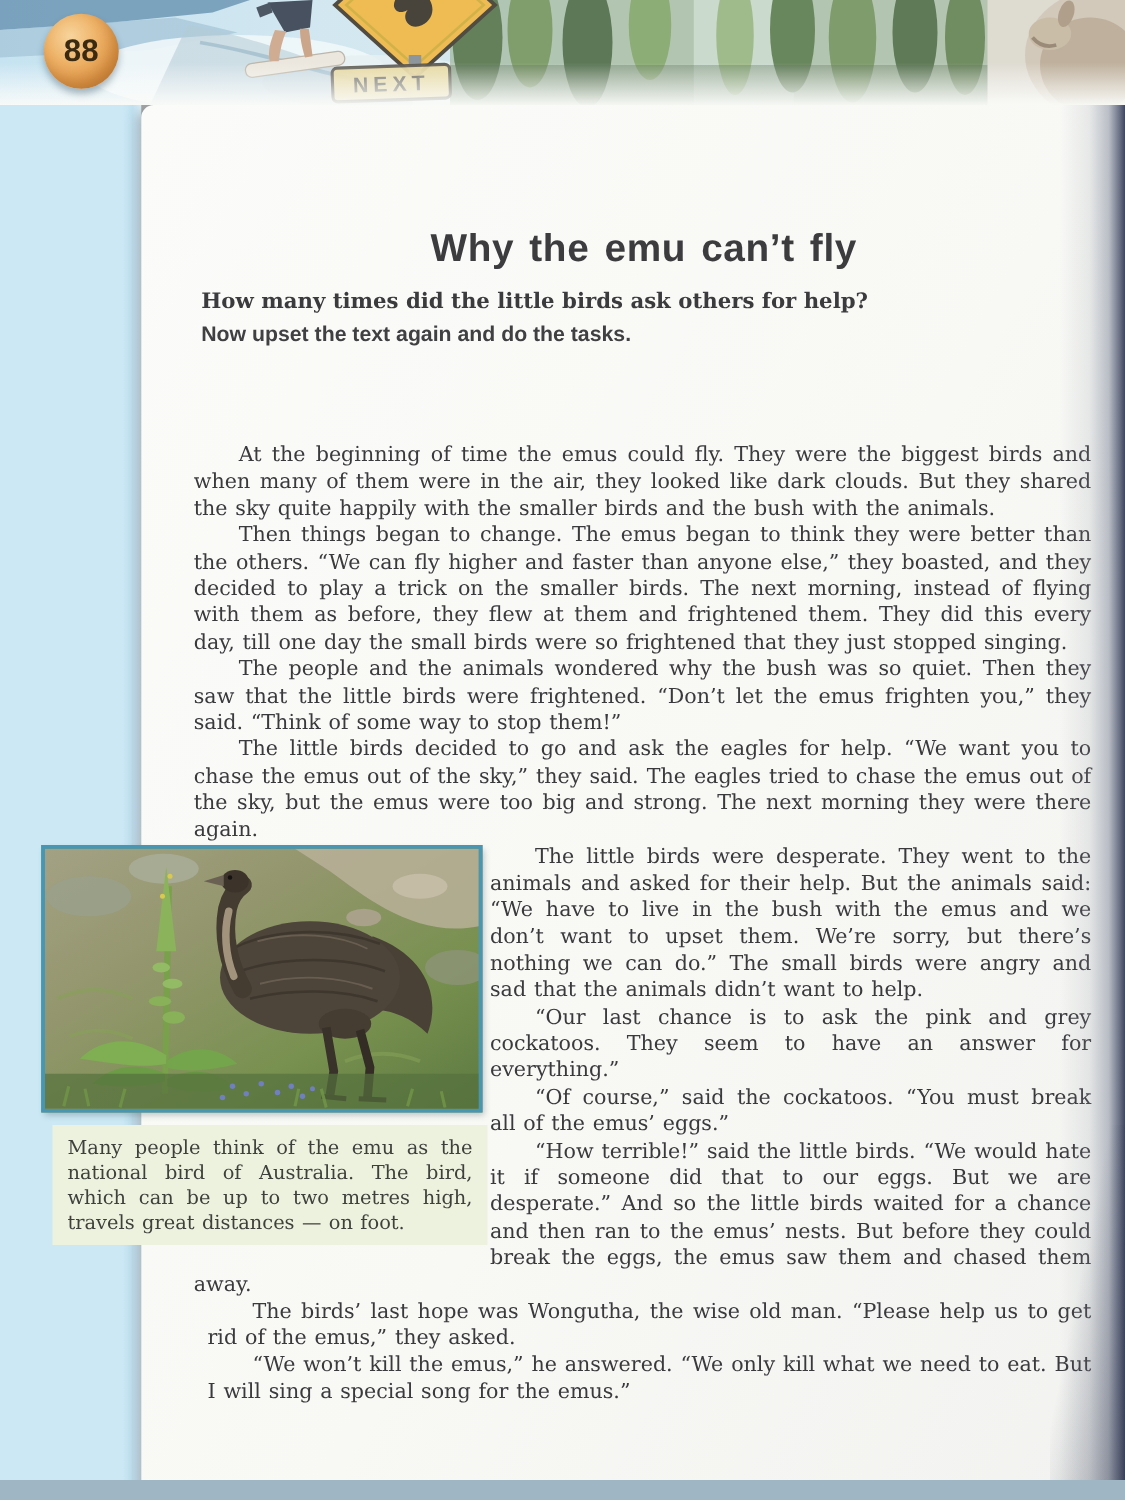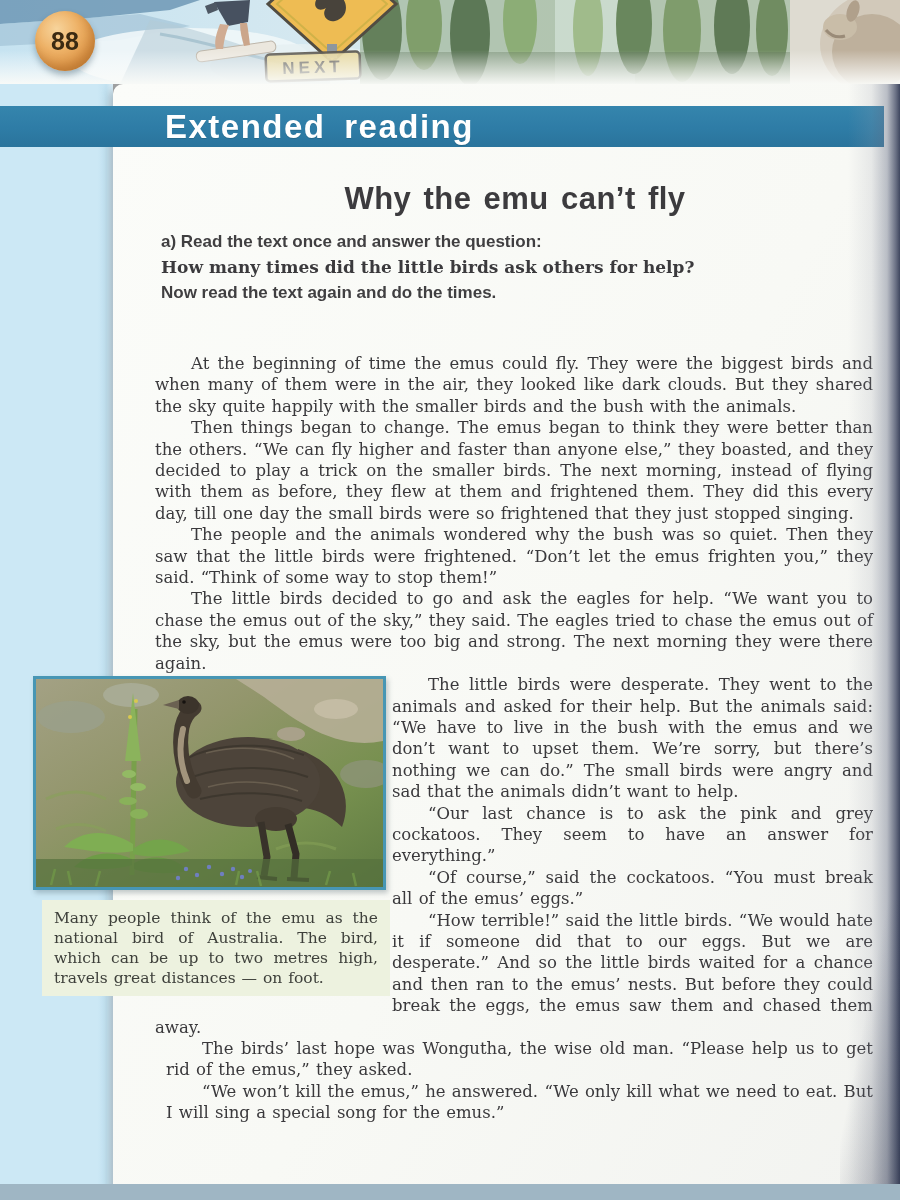--- a/index.html
+++ b/index.html
@@ -134,30 +134,26 @@
 
       <rect x="0" y="0" width="900" height="84" fill="#ffffff" opacity="0.12"></rect>
       <rect x="0" y="50" width="900" height="34" fill="url(#fadeg)"></rect>
     </svg>
   </div>
 
   <div class="page-badge">
     <span>88</span>
   </div>
 
-  <div class="section-banner">
-    <div class="label">Extended reading</div>
-  </div>
 
   <div class="story-title">Why the emu can’t fly</div>
 
   <div class="intro">
-    <p>a) Read the text once and answer the question:</p>
     <p class="serif-line">How many times did the little birds ask others for help?</p>
-    <p>Now read the text again and do the times.</p>
+    <p>Now upset the text again and do the tasks.</p>
   </div>
 
   <div class="story">
     <p>At the beginning of time the emus could fly. They were the biggest birds and when many of them were in the air, they looked like dark clouds. But they shared the sky quite happily with the smaller birds and the bush with the animals.</p>
     <p>Then things began to change. The emus began to think they were better than the others. “We can fly higher and faster than anyone else,” they boasted, and they decided to play a trick on the smaller birds. The next morning, instead of flying with them as before, they flew at them and frightened them. They did this every day, till one day the small birds were so frightened that they just stopped singing.</p>
     <p>The people and the animals wondered why the bush was so quiet. Then they saw that the little birds were frightened. “Don’t let the emus frighten you,” they said. “Think of some way to stop them!”</p>
     <p>The little birds decided to go and ask the eagles for help. “We want you to chase the emus out of the sky,” they said. The eagles tried to chase the emus out of the sky, but the emus were too big and strong. The next morning they were there again.</p>
 
     <div class="photo-float">
       <div class="emu-photo">

